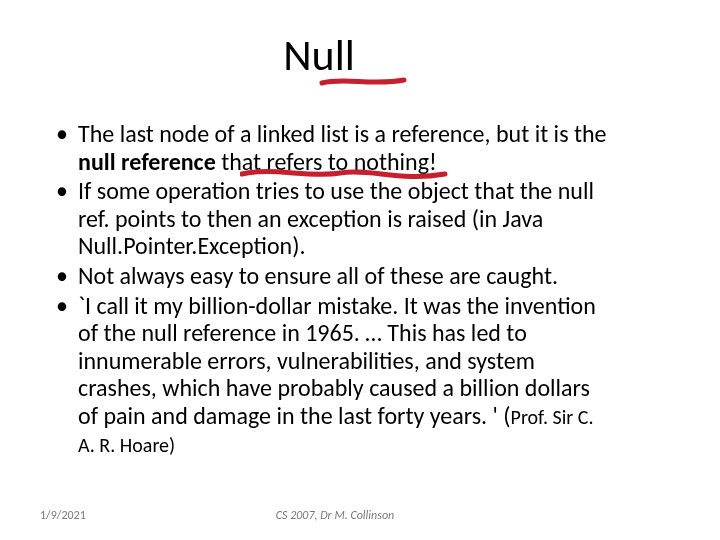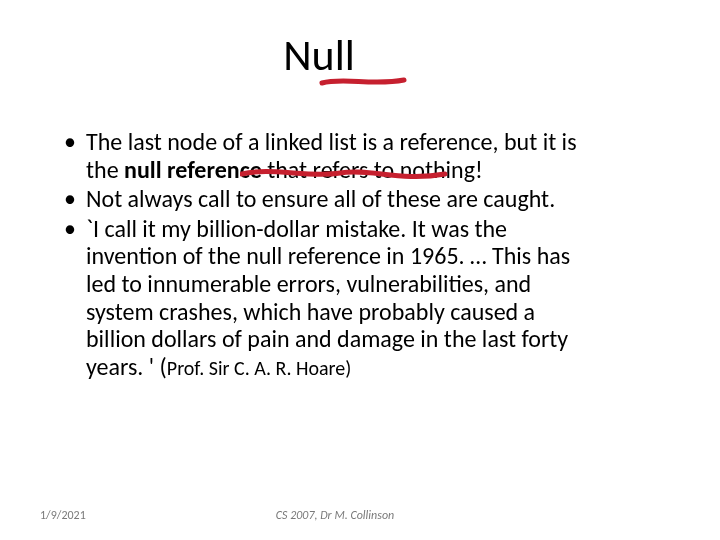--- a/index.html
+++ b/index.html
@@ -29,21 +29,21 @@
   }
   .body {
     position: absolute;
     top: 120px;
     left: 50px;
     right: 30px;
   }
   ul.bullets {
     list-style: none;
     padding: 0;
-    margin: 8px;
+    margin: 0;
   }
   ul.bullets > li {
     position: relative;
     padding-left: 28px;
     font-size: 24px;
     line-height: 1.15;
     margin: 0 0 2px 0;
   }
   ul.bullets > li::before {
     content: "•";
@@ -87,21 +87,24 @@
 <div class="slide">
 
   <div class="title">Null</div>
 
   <div class="body">
     <ul class="bullets">
       <li>
         <span>The last node of a linked list is a reference, but it is the </span><b>null reference </b><span>that refers to nothing!</span>
       </li>
       <li>
-        <span>Not always call to ensure all of these are caught.</span>
+        <span>If some operation tries to use the object that the null ref. points to then an exception is raised (in Java Null.Pointer.Exception).</span>
+      </li>
+      <li>
+        <span>Not always easy to ensure all of these are caught.</span>
       </li>
       <li>
         <span>`I call it my billion-dollar mistake. It was the invention of the null reference in 1965. … This has led to innumerable errors, vulnerabilities, and system crashes, which have probably caused a billion dollars of pain and damage in the last forty years. ' (</span><span class="small-attr">Prof. Sir C. A. R. Hoare)</span>
       </li>
     </ul>
   </div>
 
   <svg class="annotation" style="left:240px; top:164px; width:210px; height:24px;" viewBox="0 0 210 24">
     <path d="M2 10 C 30 3, 70 14, 100 9 C 130 4, 160 18, 205 10" stroke="#c6202f" stroke-width="5" fill="none" stroke-linecap="round"></path>
   </svg>

